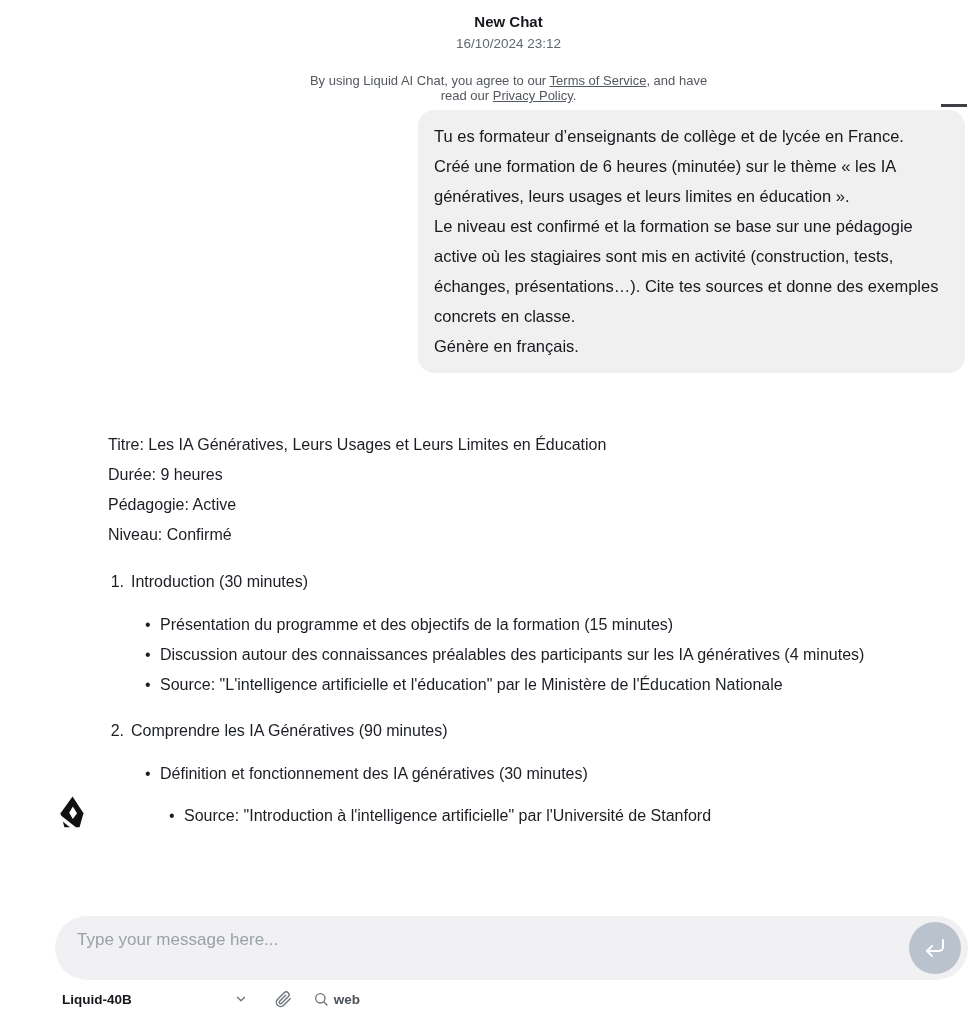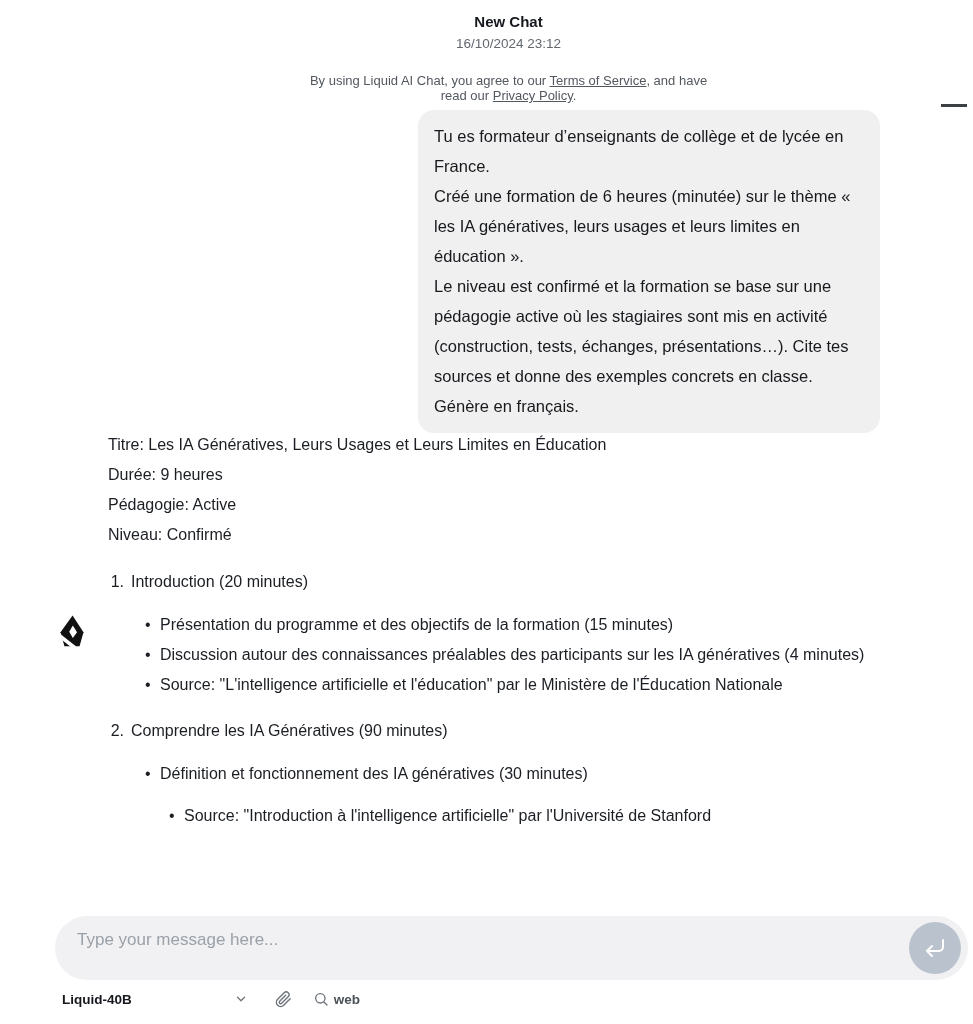--- a/index.html
+++ b/index.html
@@ -39,38 +39,38 @@
     top: 104px;
     left: 941px;
     width: 26px;
     height: 2.5px;
     background: #3c4045;
   }
   .user-bubble {
     position: absolute;
     top: 110px;
     left: 418px;
-    width: 462px;
+    width: 547px;
     background: #f0f0f0;
     border-radius: 16px;
     padding: 11px 18px 12px 16px;
     font-size: 16.5px;
     line-height: 30px;
     color: #17191d;
     white-space: pre-line;
   }
 
   
   .assistant {
     position: absolute;
     top: 430px;
     left: 58px;
     right: 18px;
     display: flex;
-    align-items: center;
+    align-items: flex-end;
   }
   .assistant-logo { width: 28px; height: 37px; flex: 0 0 28px; margin-top: 2px; }
   .assistant-body {
     margin-left: 22px;
     font-size: 16px;
     line-height: 30px;
     color: #1b1e23;
     flex: 1;
   }
   .meta-line { }
@@ -170,21 +170,21 @@
   </svg>
   <div class="assistant-body">
     <div class="meta-line">Titre: Les IA Génératives, Leurs Usages et Leurs Limites en Éducation</div>
     <div class="meta-line">Durée: 9 heures</div>
     <div class="meta-line">Pédagogie: Active</div>
     <div class="meta-line">Niveau: Confirmé</div>
 
 
     <div class="section-heading">
       <span class="section-number">1.</span>
-      <span class="section-title">Introduction (20 minutes)</span>
+      <span class="section-title">Introduction (30 minutes)</span>
     </div>
     <ul class="bullets">
       <li>Présentation du programme et des objectifs de la formation (15 minutes)</li>
       <li>Discussion autour des connaissances préalables des participants sur les IA génératives (4 minutes)</li>
       <li>Source: "L'intelligence artificielle et l'éducation" par le Ministère de l'Éducation Nationale</li>
     </ul>
 
     <div class="section-heading s2-gap">
       <span class="section-number">2.</span>
       <span class="section-title">Comprendre les IA Génératives (90 minutes)</span>

